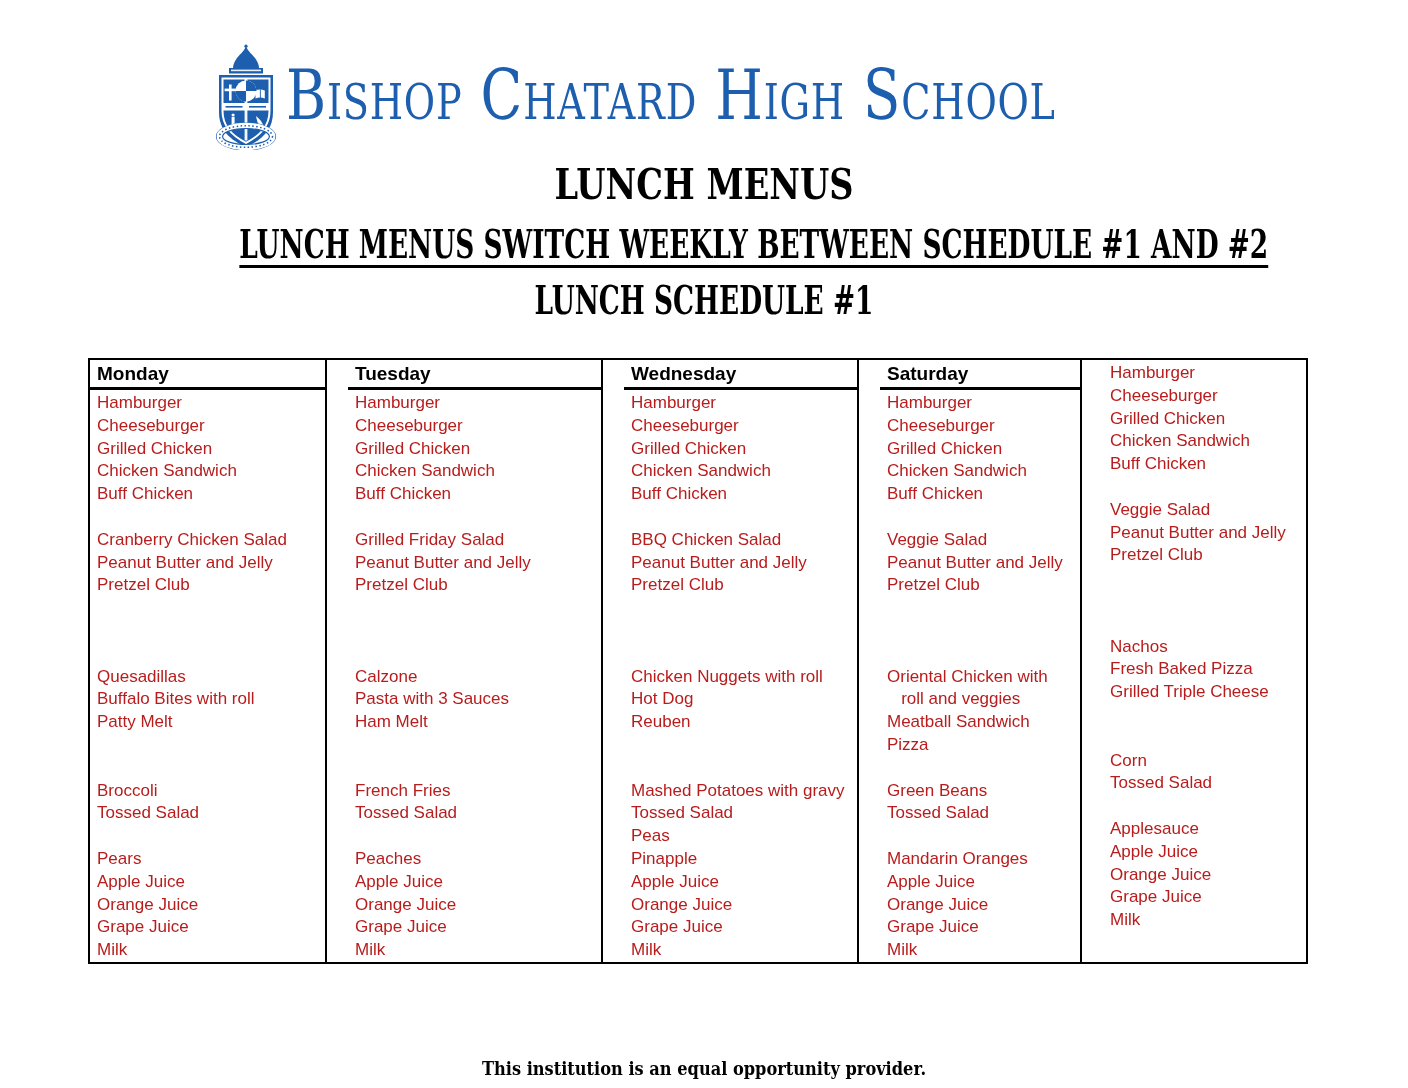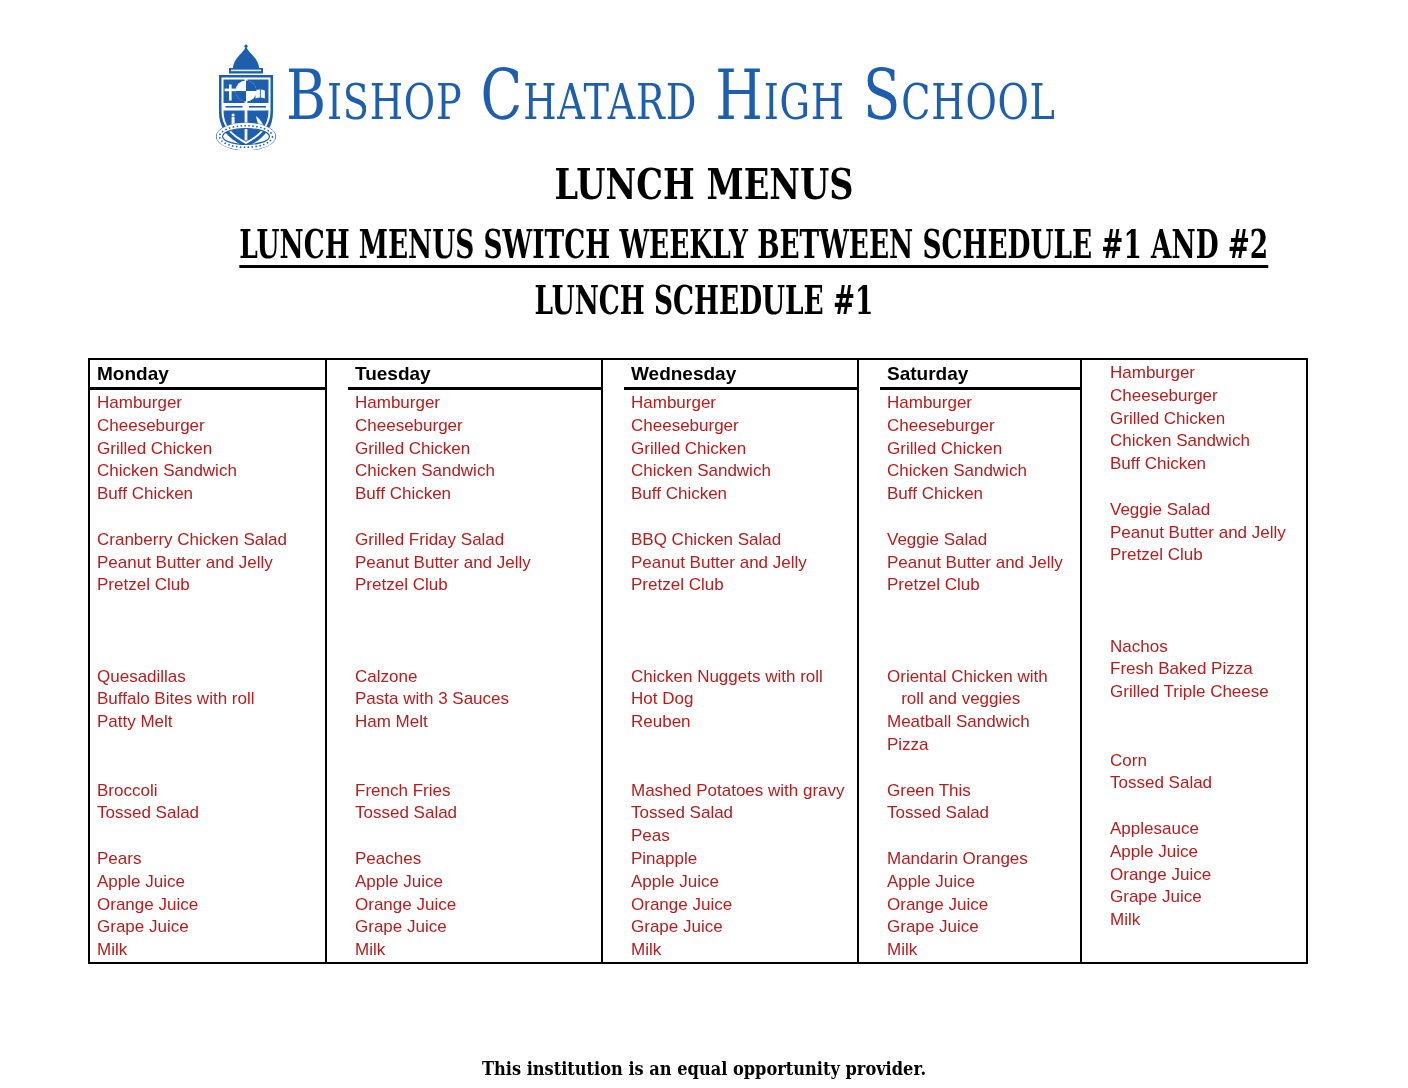--- a/index.html
+++ b/index.html
@@ -235,21 +235,21 @@
         <div class="menu-line">Peanut Butter and Jelly</div>
         <div class="menu-line">Pretzel Club</div>
         <div class="menu-line"></div>
         <div class="menu-line"></div>
         <div class="menu-line"></div>
         <div class="menu-line">Oriental Chicken with</div>
         <div class="menu-line">   roll and veggies</div>
         <div class="menu-line">Meatball Sandwich</div>
         <div class="menu-line">Pizza</div>
         <div class="menu-line"></div>
-        <div class="menu-line">Green This</div>
+        <div class="menu-line">Green Beans</div>
         <div class="menu-line">Tossed Salad</div>
         <div class="menu-line"></div>
         <div class="menu-line">Mandarin Oranges</div>
         <div class="menu-line">Apple Juice</div>
         <div class="menu-line">Orange Juice</div>
         <div class="menu-line">Grape Juice</div>
         <div class="menu-line">Milk</div>
       </div>
     </div>
     <div class="menu-col">

